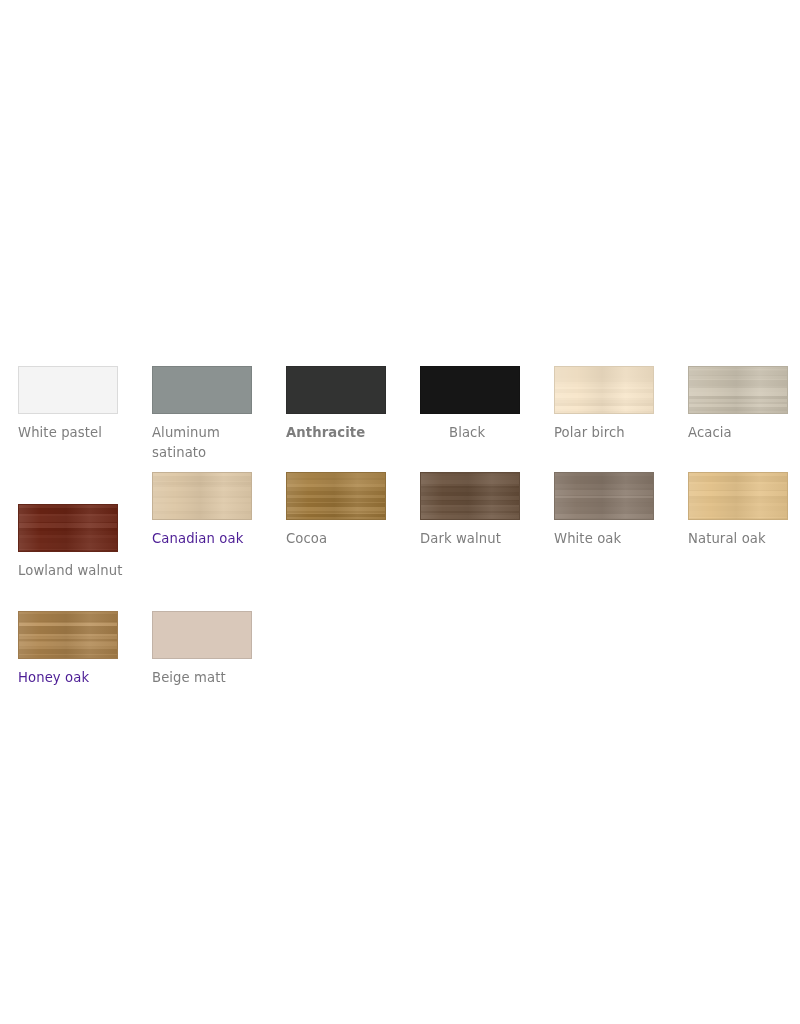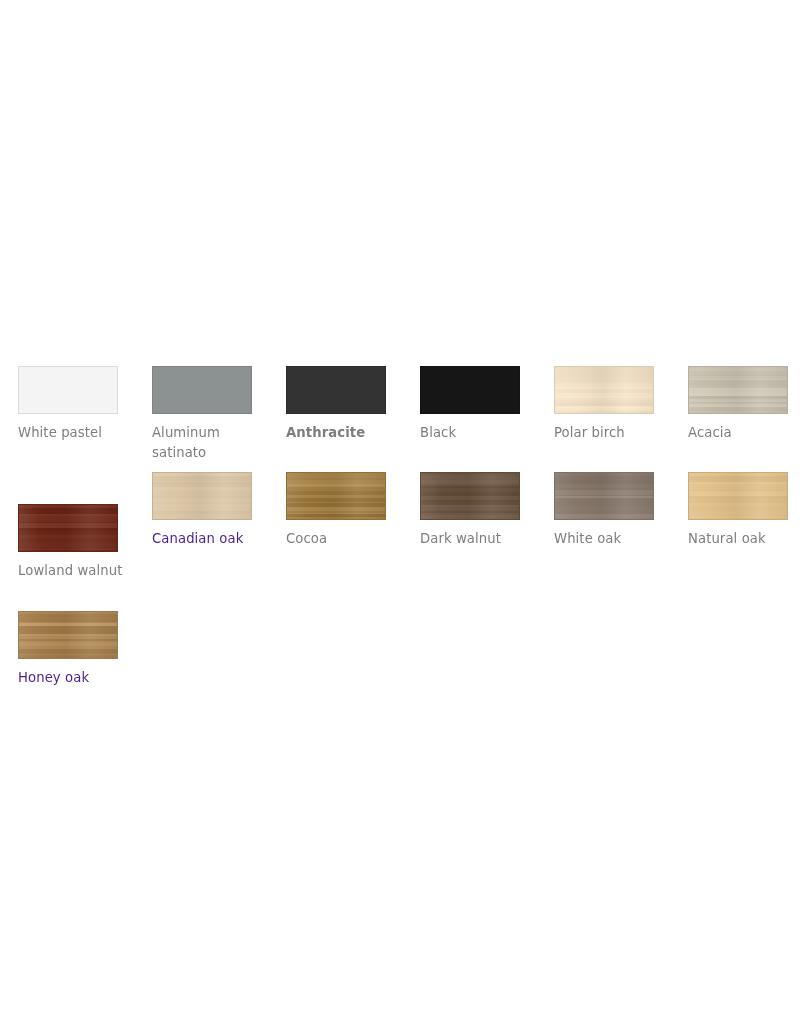--- a/index.html
+++ b/index.html
@@ -78,21 +78,21 @@
     <div class="swatch-cell row-1" style="height: 106px; font-weight: bold;">
       <div class="swatch-chip" style="background-color: rgb(50, 51, 50);">
         <div class="grain"></div>
       </div>
       <div class="swatch-label" style="color: rgb(125, 125, 125);">Anthracite</div>
     </div>
     <div class="swatch-cell row-1" style="height: 106px;">
       <div class="swatch-chip" style="background-color: rgb(22, 22, 22);">
         <div class="grain"></div>
       </div>
-      <div class="swatch-label" style="color: rgb(125, 125, 125);">Black</div>
+      <div class="swatch-label" style="color: rgb(125, 125, 125); margin-left: 29px;">Black</div>
     </div>
     <div class="swatch-cell row-1" style="height: 98px;">
       <div class="swatch-chip" style="background-color: rgb(243, 226, 199);">
         <div class="grain" style="background-image: linear-gradient(to right, rgba(255, 255, 255, 0.1) 0%, rgba(255, 255, 255, 0) 22%, rgba(0, 0, 0, 0.05) 48%, rgba(255, 255, 255, 0.07) 72%, rgba(0, 0, 0, 0.04) 100%), linear-gradient(rgb(236, 219, 192) 0%, rgb(236, 219, 192) 6%, rgb(237, 220, 193) 6%, rgb(237, 220, 193) 8%, rgb(237, 220, 193) 8%, rgb(237, 220, 193) 15%, rgb(237, 220, 193) 15%, rgb(237, 220, 193) 25%, rgb(238, 221, 194) 25%, rgb(238, 221, 194) 32%, rgb(242, 225, 198) 32%, rgb(242, 225, 198) 38%, rgb(244, 227, 200) 38%, rgb(244, 227, 200) 44%, rgb(247, 230, 203) 44%, rgb(247, 230, 203) 48%, rgb(241, 224, 197) 48%, rgb(241, 224, 197) 56%, rgb(247, 230, 203) 56%, rgb(247, 230, 203) 61%, rgb(248, 231, 204) 61%, rgb(248, 231, 204) 68%, rgb(243, 226, 199) 68%, rgb(243, 226, 199) 71%, rgb(240, 223, 196) 71%, rgb(240, 223, 196) 79%, rgb(236, 219, 192) 79%, rgb(236, 219, 192) 84%, rgb(248, 231, 204) 84%, rgb(248, 231, 204) 92%, rgb(246, 229, 202) 92%, rgb(246, 229, 202) 96%, rgb(241, 224, 197) 96%, rgb(241, 224, 197) 100%);"></div>
       </div>
       <div class="swatch-label" style="color: rgb(125, 125, 125);">Polar birch</div>
     </div>
     <div class="swatch-cell row-1" style="height: 106px;">
       <div class="swatch-chip" style="background-color: rgb(203, 195, 178);">
         <div class="grain" style="background-image: linear-gradient(to right, rgba(255, 255, 255, 0.1) 0%, rgba(255, 255, 255, 0) 22%, rgba(0, 0, 0, 0.05) 48%, rgba(255, 255, 255, 0.07) 72%, rgba(0, 0, 0, 0.04) 100%), linear-gradient(rgb(200, 192, 175) 0%, rgb(200, 192, 175) 4%, rgb(205, 197, 180) 4%, rgb(205, 197, 180) 6%, rgb(201, 193, 176) 6%, rgb(201, 193, 176) 9%, rgb(198, 190, 173) 9%, rgb(198, 190, 173) 17%, rgb(194, 186, 169) 17%, rgb(194, 186, 169) 20%, rgb(201, 193, 176) 20%, rgb(201, 193, 176) 26%, rgb(206, 198, 181) 26%, rgb(206, 198, 181) 28%, rgb(195, 187, 170) 28%, rgb(195, 187, 170) 37%, rgb(195, 187, 170) 37%, rgb(195, 187, 170) 42%, rgb(198, 190, 173) 42%, rgb(198, 190, 173) 45%, rgb(209, 201, 184) 45%, rgb(209, 201, 184) 54%, rgb(211, 203, 186) 54%, rgb(211, 203, 186) 62%, rgb(191, 183, 166) 62%, rgb(191, 183, 166) 70%, rgb(204, 196, 179) 70%, rgb(204, 196, 179) 76%, rgb(196, 188, 171) 76%, rgb(196, 188, 171) 80%, rgb(208, 200, 183) 80%, rgb(208, 200, 183) 86%, rgb(194, 186, 169) 86%, rgb(194, 186, 169) 92%, rgb(192, 184, 167) 92%, rgb(192, 184, 167) 96%, rgb(198, 190, 173) 96%, rgb(198, 190, 173) 100%);"></div>
@@ -134,13 +134,19 @@
         <div class="grain" style="background-image: linear-gradient(to right, rgba(255, 255, 255, 0.1) 0%, rgba(255, 255, 255, 0) 22%, rgba(0, 0, 0, 0.05) 48%, rgba(255, 255, 255, 0.07) 72%, rgba(0, 0, 0, 0.04) 100%), linear-gradient(rgb(227, 195, 141) 0%, rgb(227, 195, 141) 7%, rgb(219, 187, 133) 7%, rgb(219, 187, 133) 11%, rgb(219, 187, 133) 11%, rgb(219, 187, 133) 20%, rgb(229, 197, 143) 20%, rgb(229, 197, 143) 24%, rgb(226, 194, 140) 24%, rgb(226, 194, 140) 27%, rgb(226, 194, 140) 27%, rgb(226, 194, 140) 36%, rgb(220, 188, 134) 36%, rgb(220, 188, 134) 39%, rgb(230, 198, 144) 39%, rgb(230, 198, 144) 49%, rgb(219, 187, 133) 49%, rgb(219, 187, 133) 57%, rgb(221, 189, 135) 57%, rgb(221, 189, 135) 66%, rgb(226, 194, 140) 66%, rgb(226, 194, 140) 72%, rgb(223, 191, 137) 72%, rgb(223, 191, 137) 82%, rgb(225, 193, 139) 82%, rgb(225, 193, 139) 92%, rgb(224, 192, 138) 92%, rgb(224, 192, 138) 96%, rgb(229, 197, 143) 96%, rgb(229, 197, 143) 98%, rgb(219, 187, 133) 98%, rgb(219, 187, 133) 100%);"></div>
       </div>
       <div class="swatch-label" style="color: rgb(125, 125, 125);">Natural oak</div>
     </div>
     <div class="swatch-cell row-3" style="height: 100px;">
       <div class="swatch-chip" style="background-color: rgb(176, 138, 87);">
         <div class="grain" style="background-image: linear-gradient(to right, rgba(255, 255, 255, 0.1) 0%, rgba(255, 255, 255, 0) 22%, rgba(0, 0, 0, 0.05) 48%, rgba(255, 255, 255, 0.07) 72%, rgba(0, 0, 0, 0.04) 100%), linear-gradient(rgb(171, 133, 82) 0%, rgb(171, 133, 82) 4%, rgb(161, 123, 72) 4%, rgb(161, 123, 72) 14%, rgb(161, 123, 72) 14%, rgb(161, 123, 72) 19%, rgb(159, 121, 70) 19%, rgb(159, 121, 70) 21%, rgb(172, 134, 83) 21%, rgb(172, 134, 83) 23%, rgb(191, 153, 102) 23%, rgb(191, 153, 102) 30%, rgb(159, 121, 70) 30%, rgb(159, 121, 70) 40%, rgb(158, 120, 69) 40%, rgb(158, 120, 69) 47%, rgb(184, 146, 95) 47%, rgb(184, 146, 95) 52%, rgb(175, 137, 86) 52%, rgb(175, 137, 86) 54%, rgb(177, 139, 88) 54%, rgb(177, 139, 88) 58%, rgb(162, 124, 73) 58%, rgb(162, 124, 73) 63%, rgb(174, 136, 85) 63%, rgb(174, 136, 85) 65%, rgb(181, 143, 92) 65%, rgb(181, 143, 92) 73%, rgb(174, 136, 85) 73%, rgb(174, 136, 85) 76%, rgb(175, 137, 86) 76%, rgb(175, 137, 86) 81%, rgb(159, 121, 70) 81%, rgb(159, 121, 70) 91%, rgb(172, 134, 83) 91%, rgb(172, 134, 83) 94%, rgb(161, 123, 72) 94%, rgb(161, 123, 72) 100%);"></div>
       </div>
       <div class="swatch-label" style="color: #4c1d95;">Honey oak</div>
     </div>
+    <div class="swatch-cell row-3" style="height: 100px;">
+      <div class="swatch-chip" style="background-color: rgb(217, 200, 186);">
+        <div class="grain"></div>
+      </div>
+      <div class="swatch-label" style="color: rgb(125, 125, 125);">Beige matt</div>
+    </div>
   </div>
 
 </body></html>

